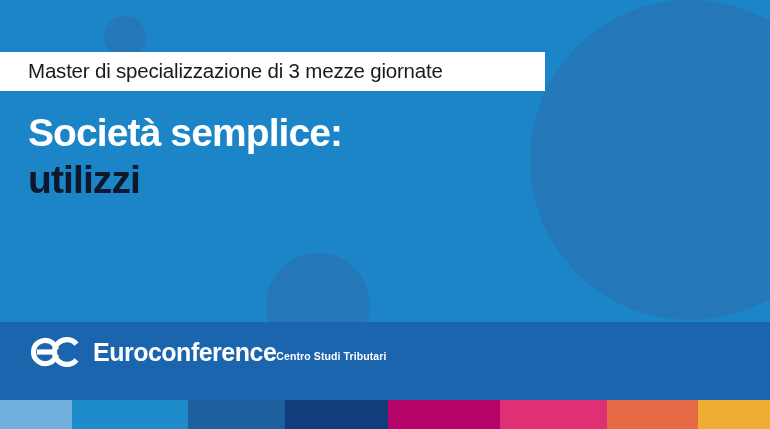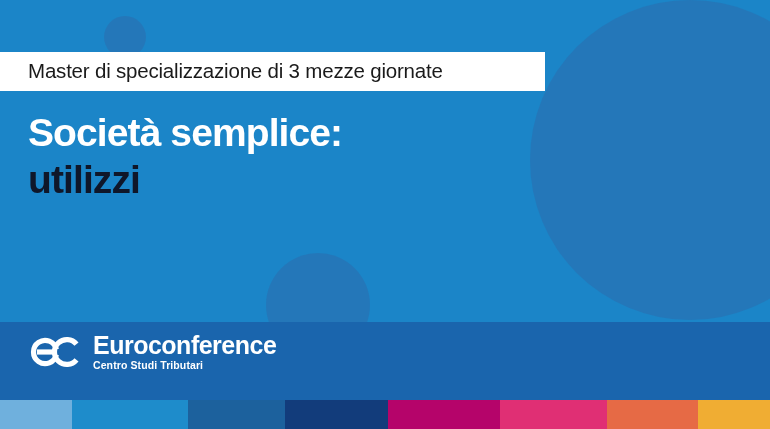--- a/index.html
+++ b/index.html
@@ -101,37 +101,37 @@
     align-items: center;
   }
   #logo-mark {
     width: 56px;
     height: 40px;
     flex: none;
     margin-right: 9px;
   }
   #logo-text-group {
     display: flex;
-    flex-direction: column;
+    flex-direction: row;
     justify-content: center;
   }
   #logo-wordmark {
     color: #ffffff;
     font-size: 25px;
     font-weight: bold;
     letter-spacing: -0.5px;
     line-height: 26px;
   }
   #logo-tagline {
     color: #ffffff;
     font-size: 10.5px;
     font-weight: 600;
     letter-spacing: 0.1px;
     line-height: 13px;
-    margin-top: 1px;
+    margin-top: 11px;
   }
 
   
   #color-strip {
     position: absolute;
     left: 0;
     top: 400px;
     width: 770px;
     height: 29px;
     display: flex;

